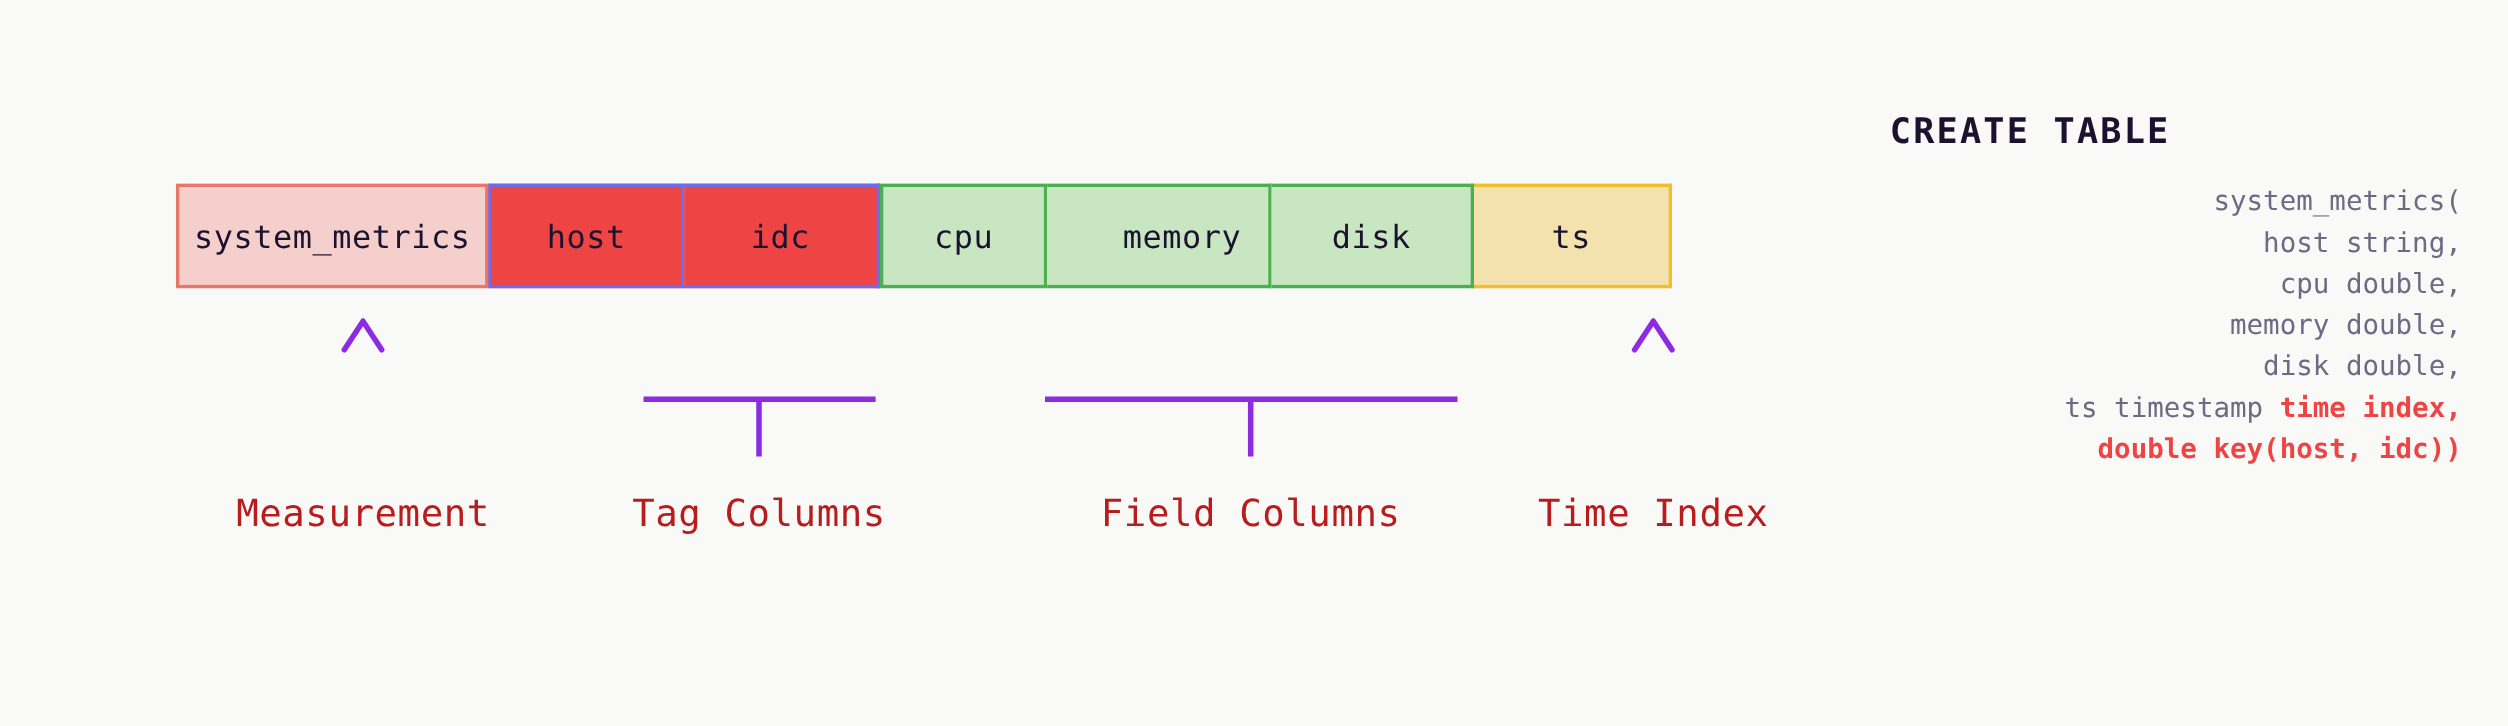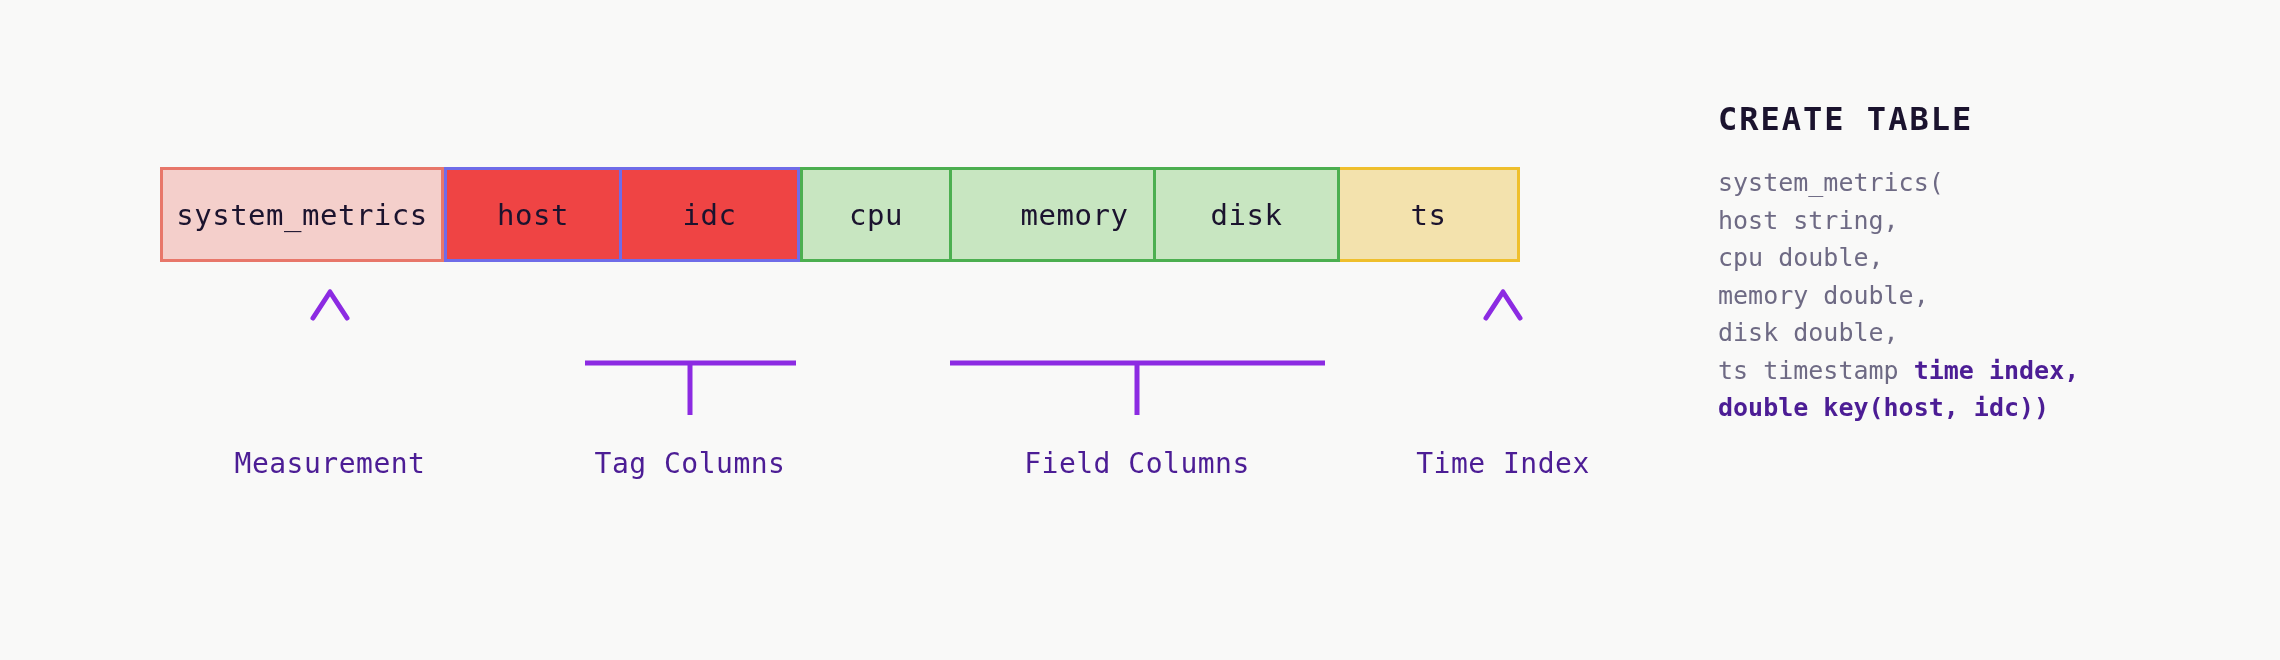--- a/index.html
+++ b/index.html
@@ -74,23 +74,23 @@
   }
 
   
   .connector { position: absolute; }
   .connector svg { display: block; overflow: visible; }
 
   
   .axis-label {
     position: absolute;
     top: 447px;
-    font-size: 28px;
+    font-size: 34px;
     letter-spacing: 0.5px;
-    color: #4c1d95;
+    color: #b91c1c;
     white-space: nowrap;
     transform: translateX(-50%);
     text-align: right;
   }
 
   
   .sql-panel {
     position: absolute;
     left: 1718px;
     top: 100px;
@@ -102,23 +102,24 @@
     letter-spacing: 2px;
     color: #1b132e;
     margin: 0 0 26px 0;
     white-space: nowrap;
   }
   .sql-body {
     font-size: 25px;
     line-height: 37.5px;
     color: #6e6a84;
     white-space: nowrap;
+    text-align: right;
   }
   .sql-line { display: block; }
-  .sql-strong { font-weight: bold; color: #4c1d95; margin-top: 12px; }
+  .sql-strong { font-weight: bold; color: #ef4444; margin-top: 12px; }
 </style>
 </head>
 <body>
 
 <div id="stage">
 
   <div class="schema-row">
     <div class="col col-measurement">
       <span>system_metrics</span>
     </div>

